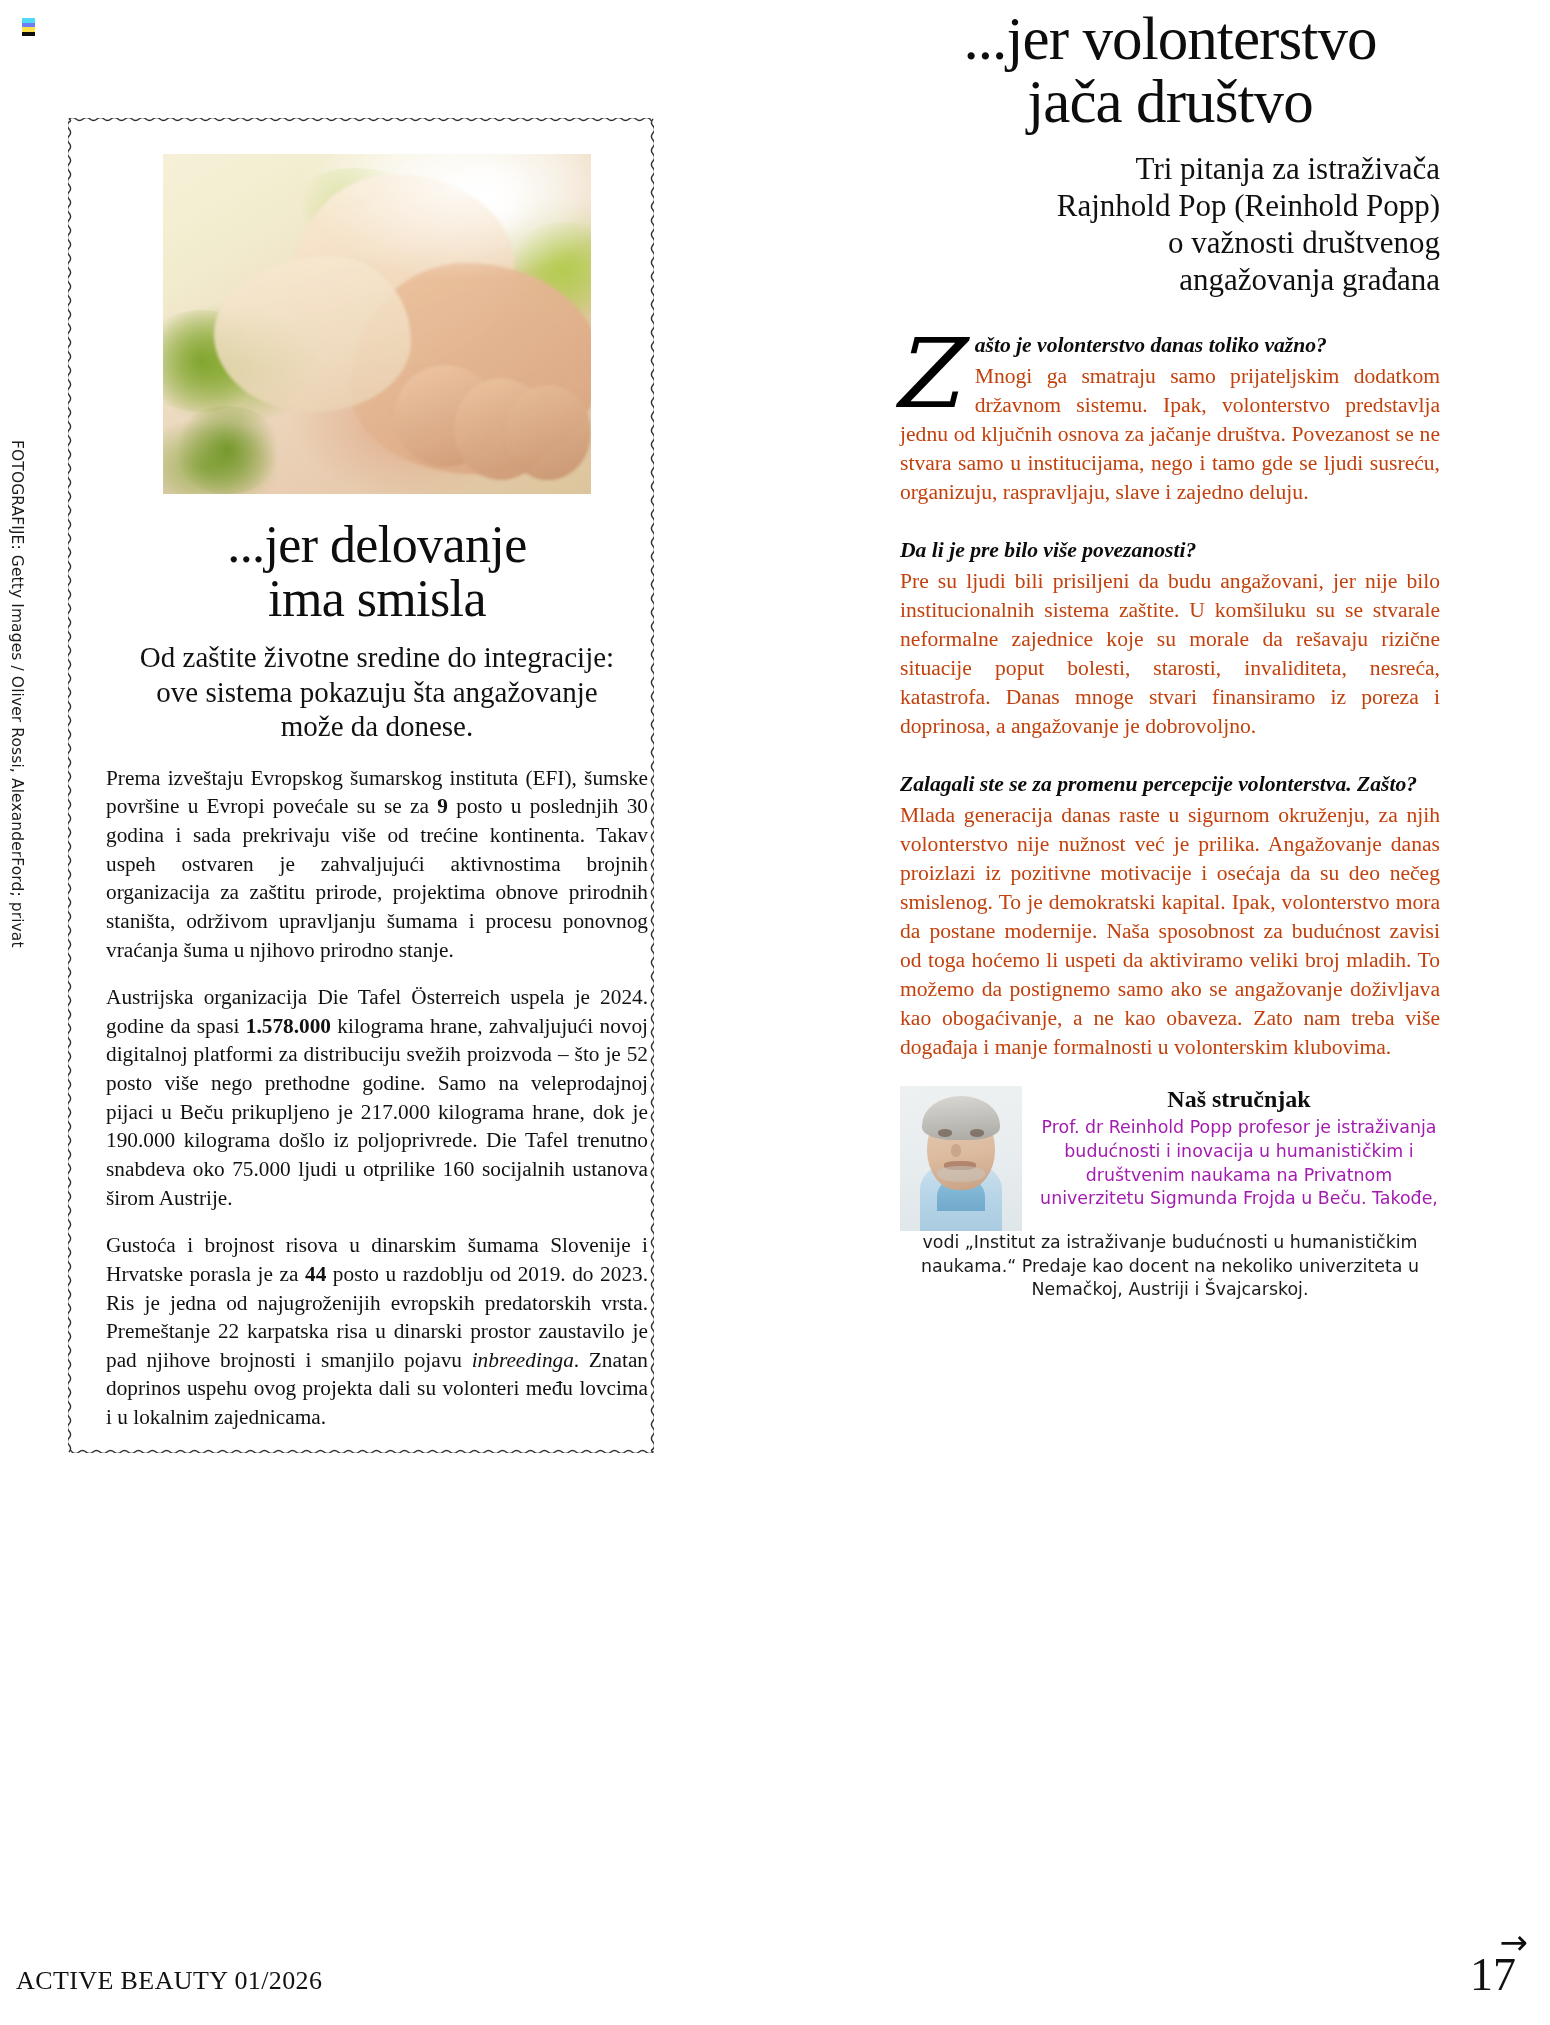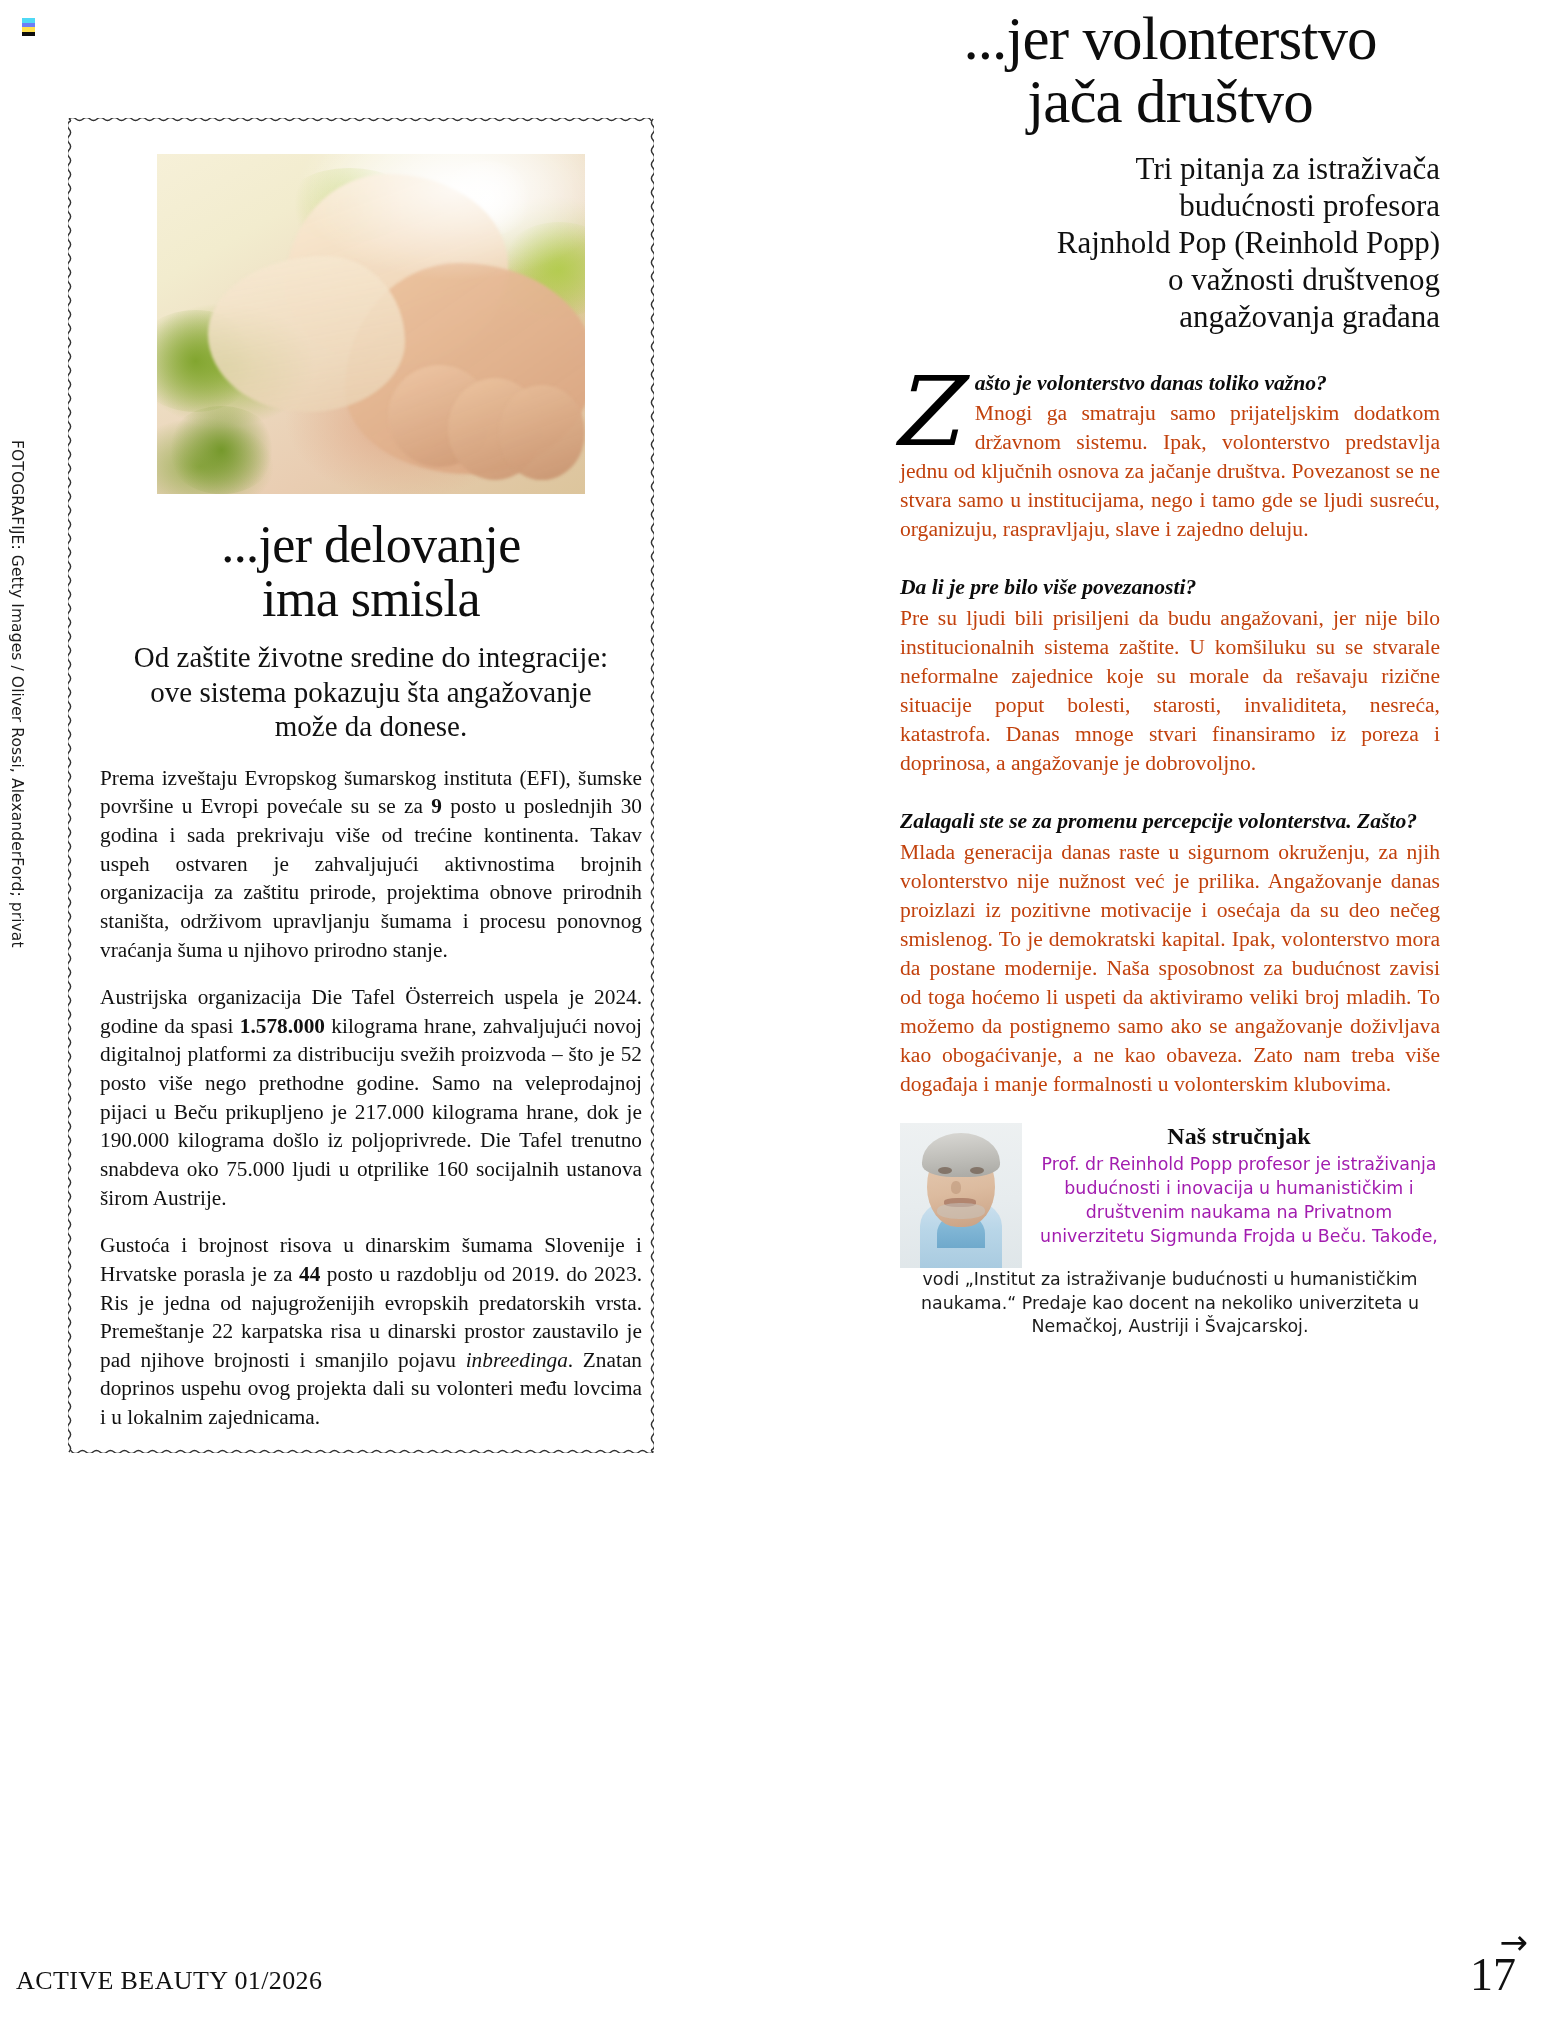--- a/index.html
+++ b/index.html
@@ -64,21 +64,21 @@
     height: 1335px;
   }
   .wavy {
     position: absolute;
     left: 0; top: 0;
     width: 100%; height: 100%;
     pointer-events: none;
   }
   #left-content {
     position: absolute;
-    left: 32px;
+    left: 38px;
     top: 26px;
     width: 542px;
   }
 
   #hands-photo {
     width: 428px;
     height: 340px;
     margin: 10px auto 0 auto;
     position: relative;
     overflow: hidden;
@@ -310,21 +310,20 @@
 </div>
 
 <div id="right-col">
   <div id="main-head">
     <div>...jer volonterstvo</div>
     <div>jača društvo</div>
   </div>
 
   <div id="dek">
     <div>Tri pitanja za istraživača</div>
-    <div>budućnosti profesora</div>
     <div>Rajnhold Pop (Reinhold Popp)</div>
     <div>o važnosti društvenog</div>
     <div>angažovanja građana</div>
   </div>
 
   <div id="qa">
       <div class="dropcap-wrap">
         <span class="dropcap">Z</span>
         <div class="q" style="margin-top: 0px;">ašto je volonterstvo danas toliko važno?</div>
         <div class="a lead">Mnogi ga smatraju samo prijateljskim dodatkom državnom sistemu. Ipak, volonterstvo predstavlja jednu od ključnih osnova za jačanje društva. Povezanost se ne stvara samo u institucijama, nego i tamo gde se ljudi susreću, organizuju, raspravljaju, slave i zajedno deluju.</div>

